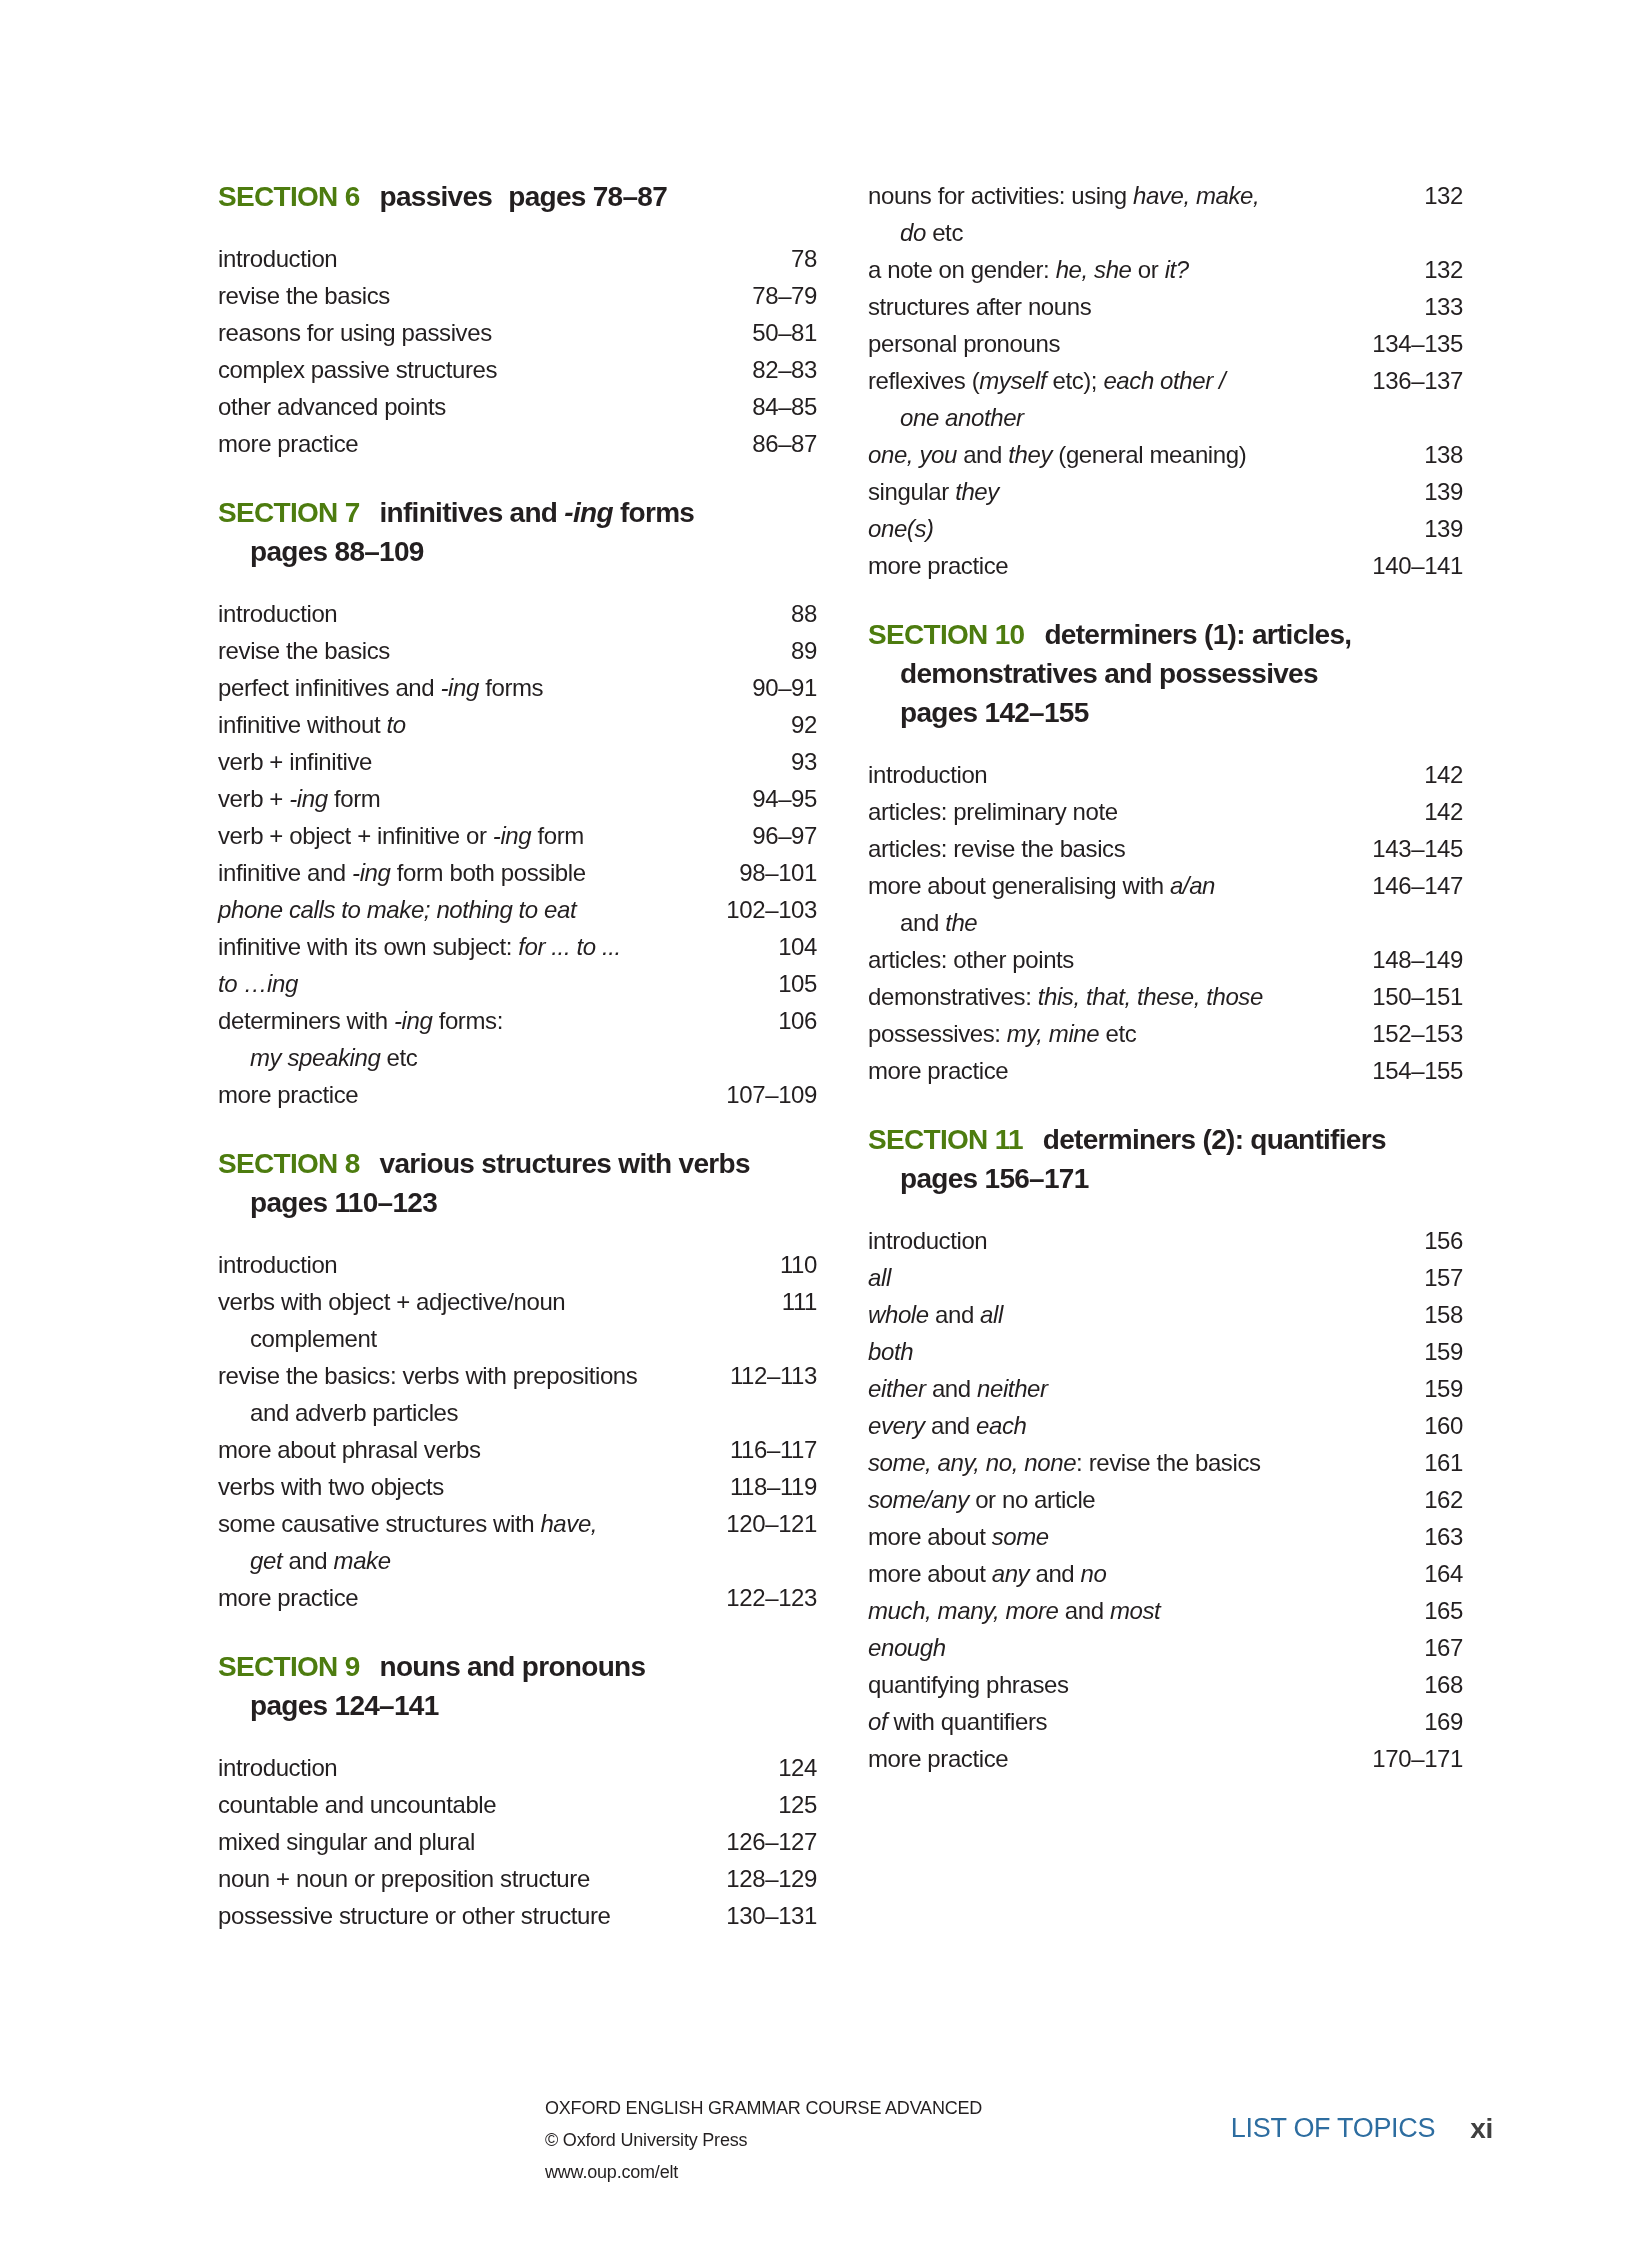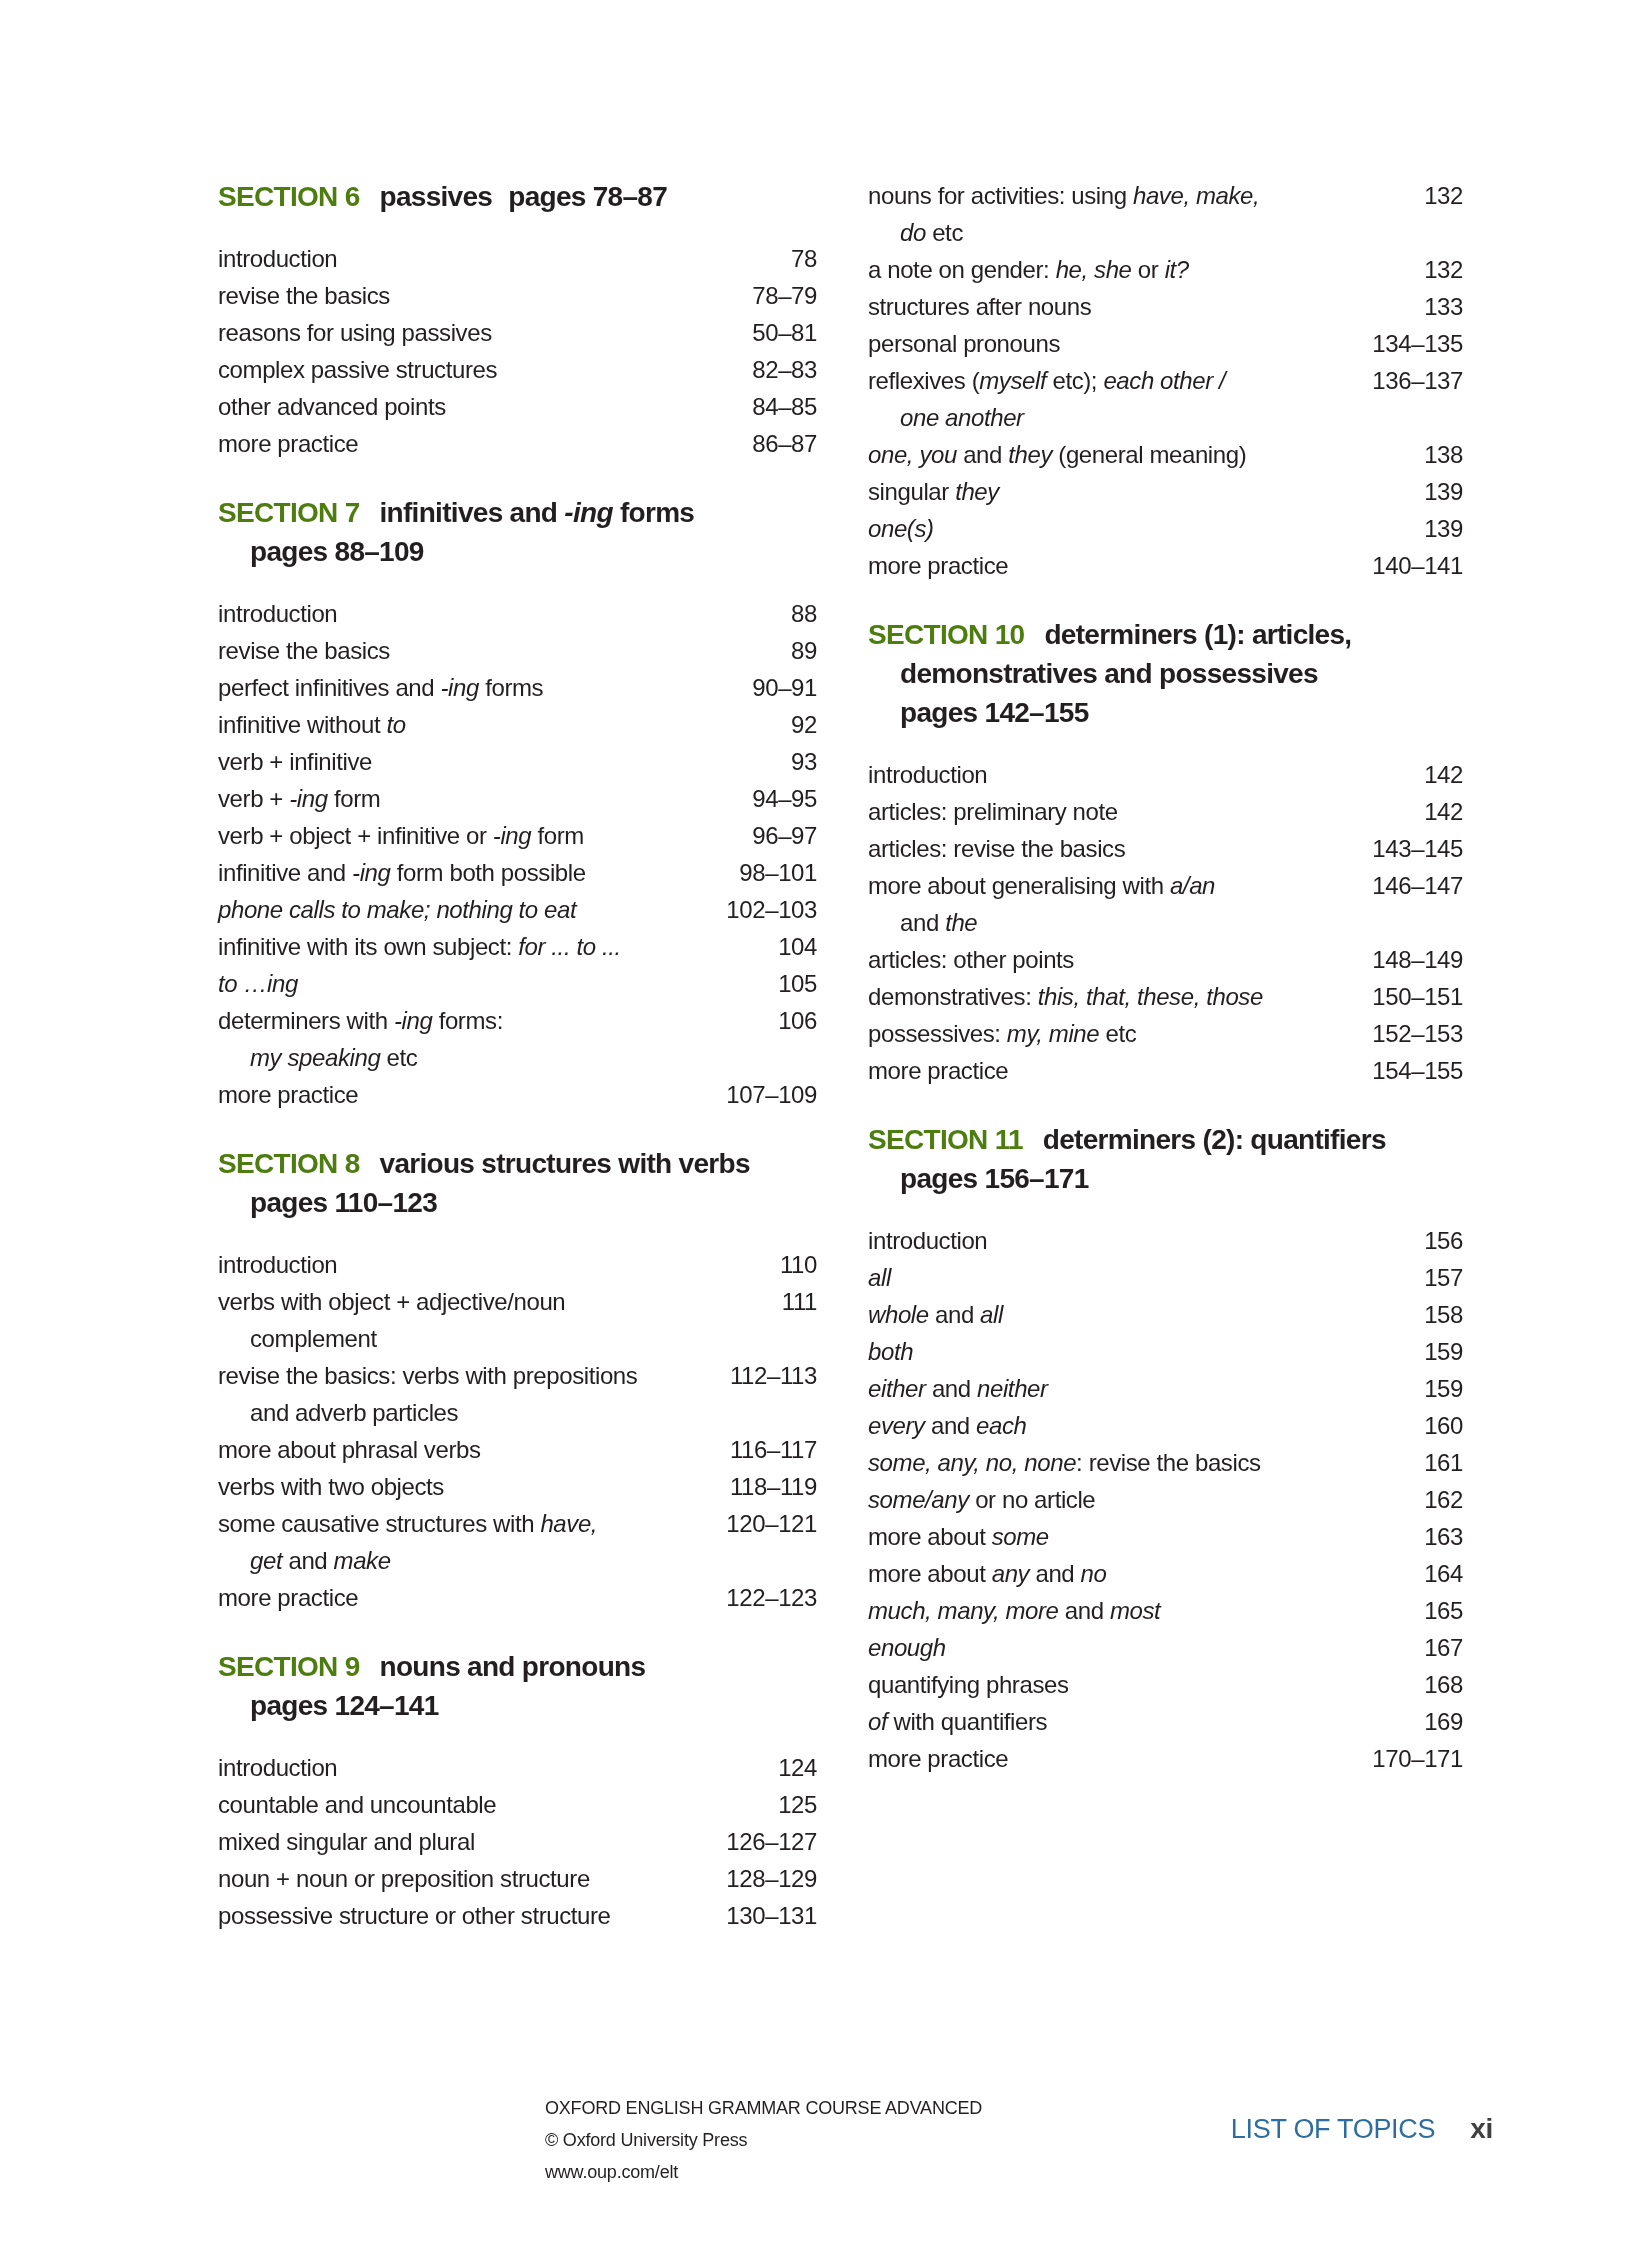--- a/index.html
+++ b/index.html
@@ -21,21 +21,21 @@
 
   .entry{display:flex;align-items:flex-start;justify-content:space-between;
          font-size:24px;line-height:37px;letter-spacing:-0.4px;}
   .e-label{flex:1 1 auto;min-width:0;}
   .e-line{white-space:nowrap;}
   .e-cont{padding-left:32px;}
   .e-pages{flex:0 0 auto;margin-left:10.8px;white-space:nowrap;font-variant-numeric:tabular-nums;}
   .it{font-style:italic;}
 
   .footer-left{position:absolute;left:545px;top:2092px;font-size:18px;line-height:32px;letter-spacing:-0.2px;}
-  .footer-right{position:absolute;right:158px;top:2113px;display:flex;align-items:center;}
+  .footer-right{position:absolute;right:158px;top:2113px;display:flex;align-items:flex-start;}
   .running-head{color:#2d6da0;font-size:27px;letter-spacing:-0.3px;}
   .folio{font-weight:bold;font-size:28px;color:#404040;margin-left:35px;letter-spacing:-0.3px;}
 </style>
 </head>
 <body>
 
 <div class="content">
   <div class="col left" id="col-left">
       <div class="heading first">
         <div class="h-line"><span class="sec-label">SECTION 6</span><span class="h-title"><span>passives</span></span><span class="h-pages-inline">pages 78–87</span></div>

